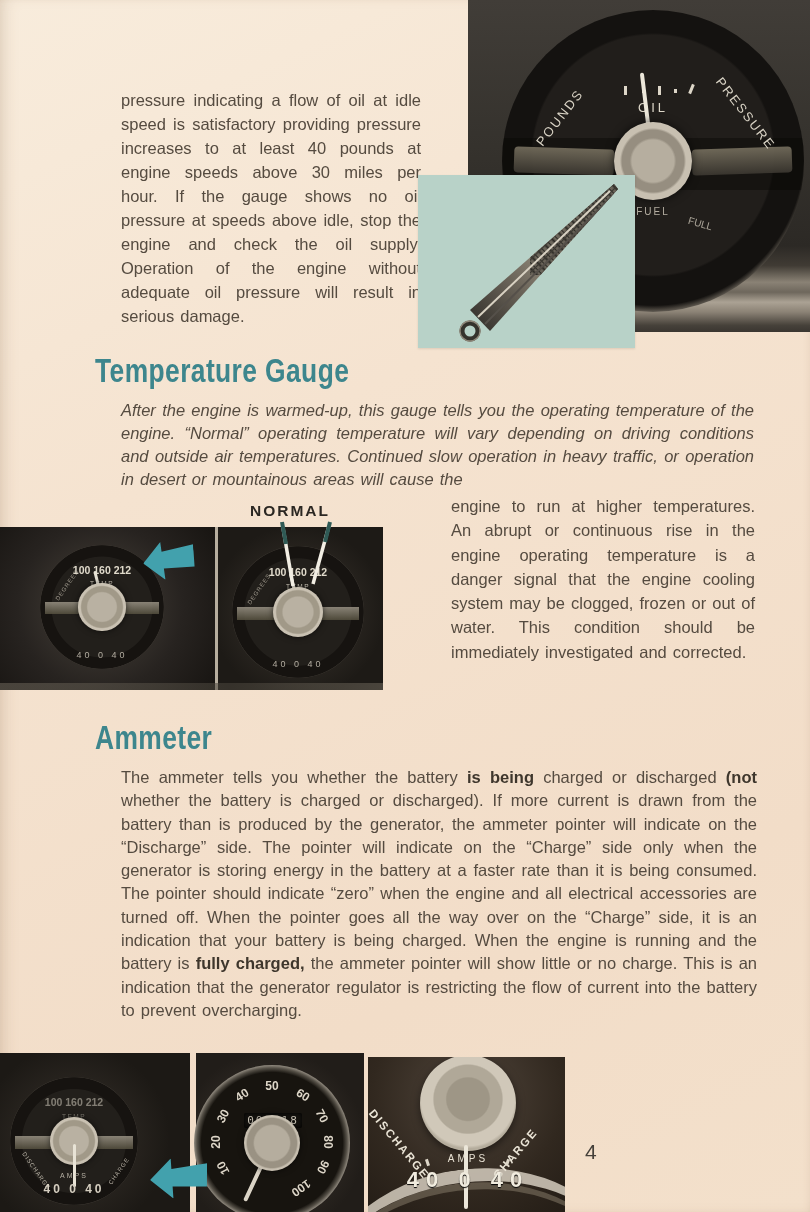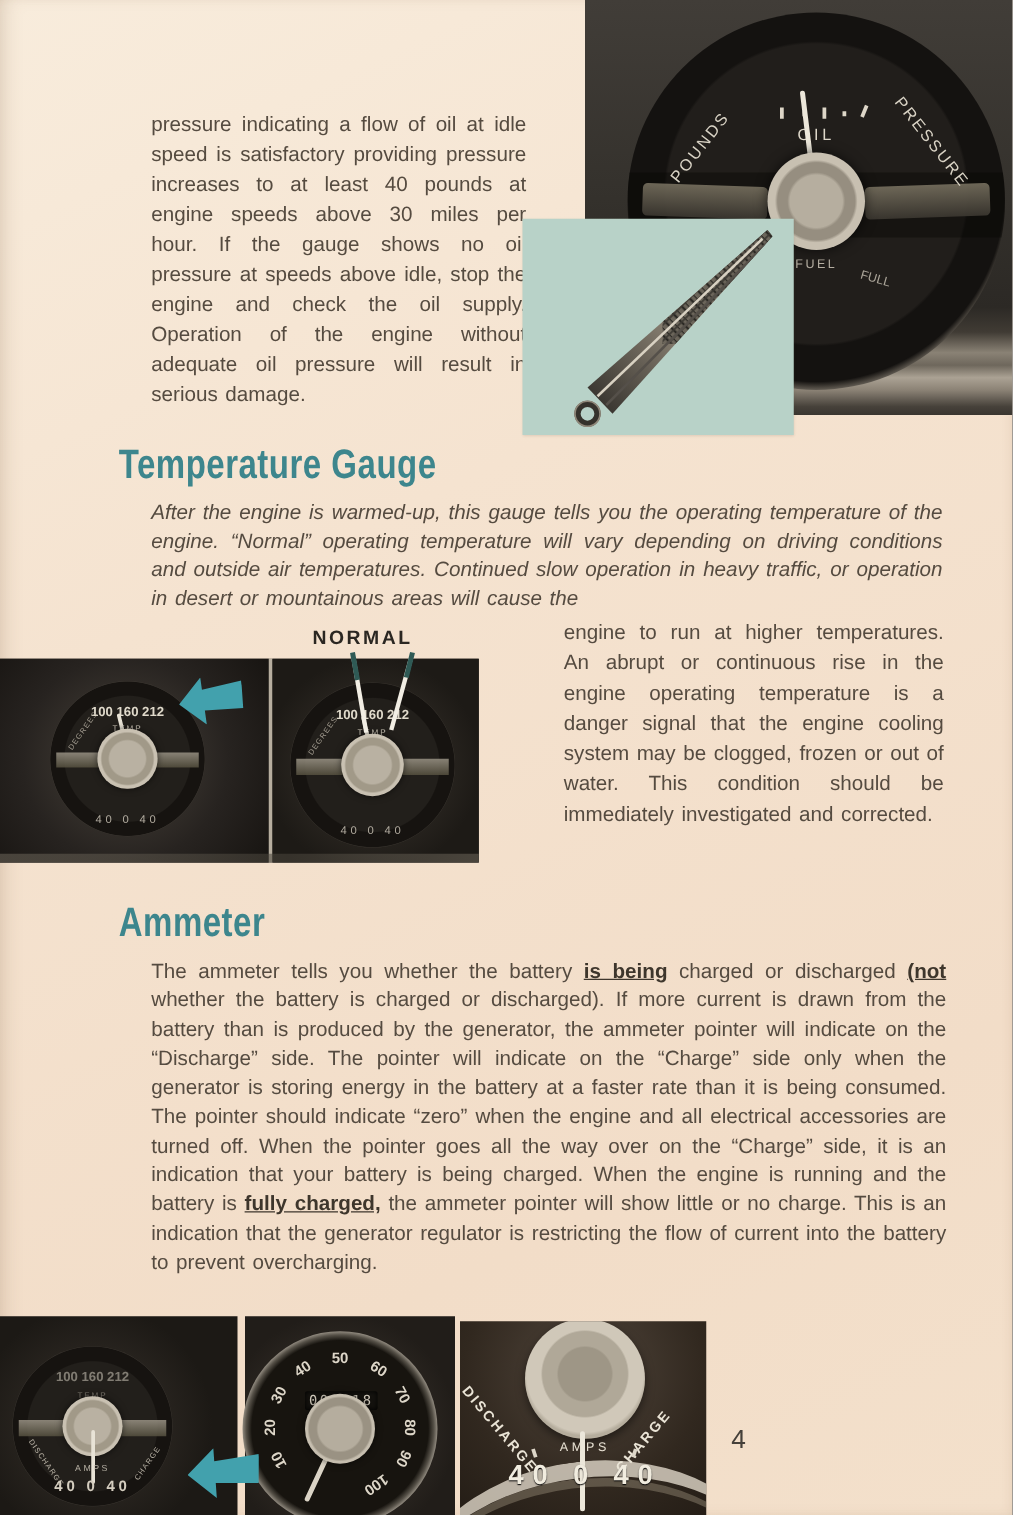--- a/index.html
+++ b/index.html
@@ -8,21 +8,21 @@
           background:linear-gradient(155deg,#f8ecdc 0%, #f5e3d0 35%, #f2ddc8 75%, #f3e0cb 100%);
           box-shadow:inset 10px 0 18px -10px rgba(120,85,55,.28), inset -4px 0 10px -6px rgba(120,85,55,.18);
           color:#51483e; }
 
   
   .para { position:absolute; text-align:justify; font-size:16.5px; color:#554b40; word-spacing:1.5px;margin-left:26px; }
   .p-intro  { left:95px;  top:88px;  width:300px; line-height:24px; }
   .p-temp   { left:95px;  top:399px; width:633px; line-height:23px;font-style:italic; }
   .p-tempR  { left:425px; top:494px; width:304px; line-height:24.3px; }
   .p-amm    { left:95px;  top:766px; width:636px; line-height:23.3px; }
-  .b { font-weight:700; color:#3e362c;text-decoration:underline; }
+  .b { font-weight:700; color:#3e362c; }
   .section-h { position:absolute; display:inline-block; font-weight:700; font-size:33px;
                color:#3d868d; transform:scaleX(.8); transform-origin:left top; letter-spacing:.5px; }
   .h-temp { left:95px; top:352px; }
   .h-amm  { left:95px; top:719px; }
   .page-num { position:absolute; left:585px; top:1140px; font-size:21px; color:#45403a; }
 
   
   .photo-top { position:absolute; left:468px; top:0; width:342px; height:332px; overflow:hidden;
      background:linear-gradient(180deg,#413d38 0%, #34312c 48%, #2c2925 74%, #403b34 80%,
                 #8a8275 85%, #6e675c 88%, #aba294 91%, #8b8275 94%, #46413a 98%, #3a3630 100%); }

